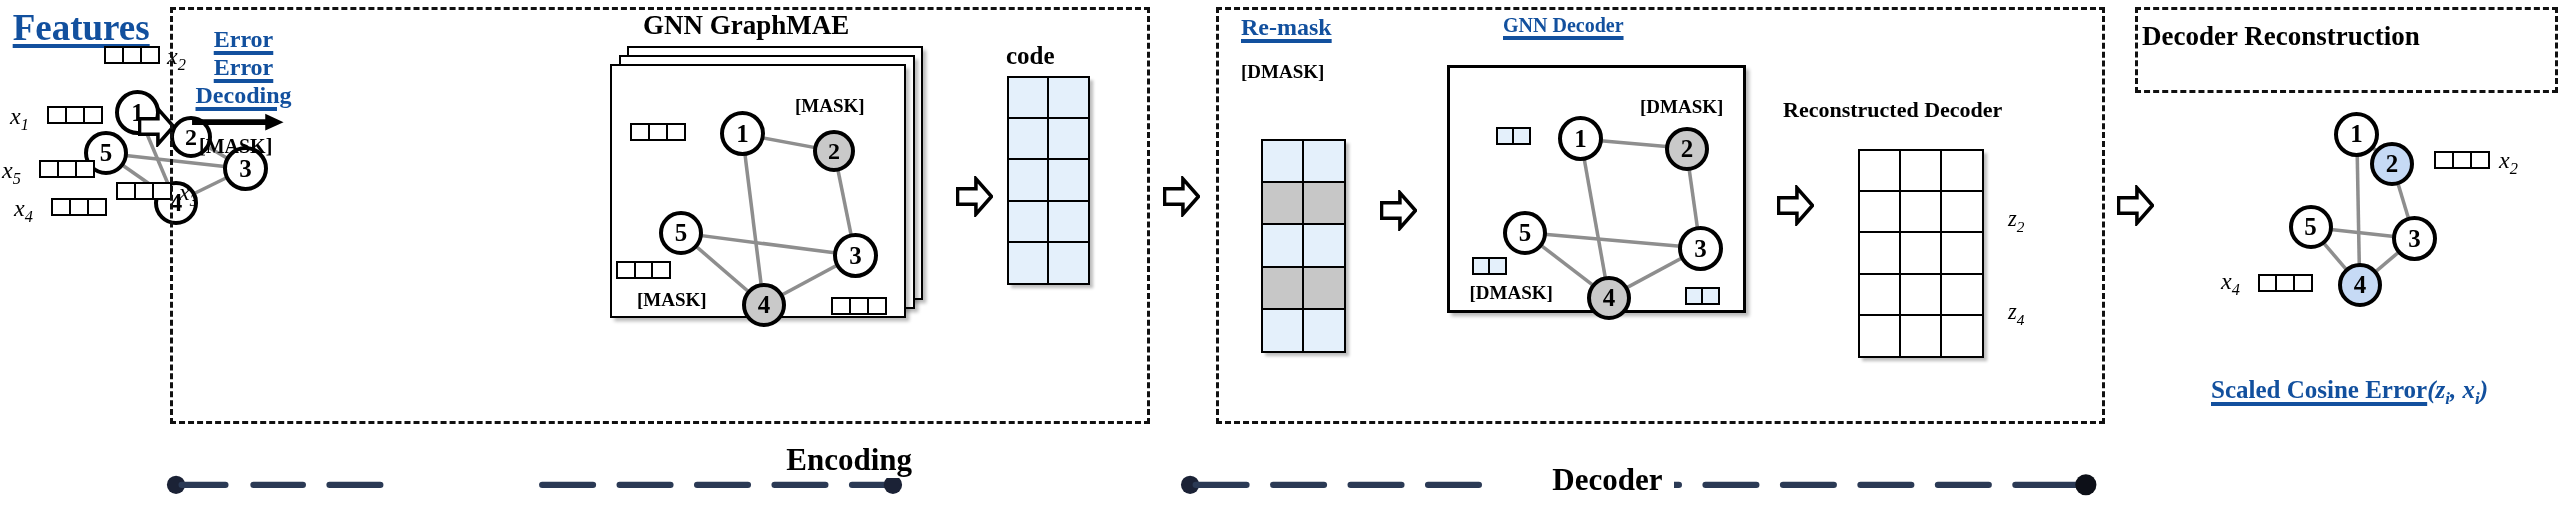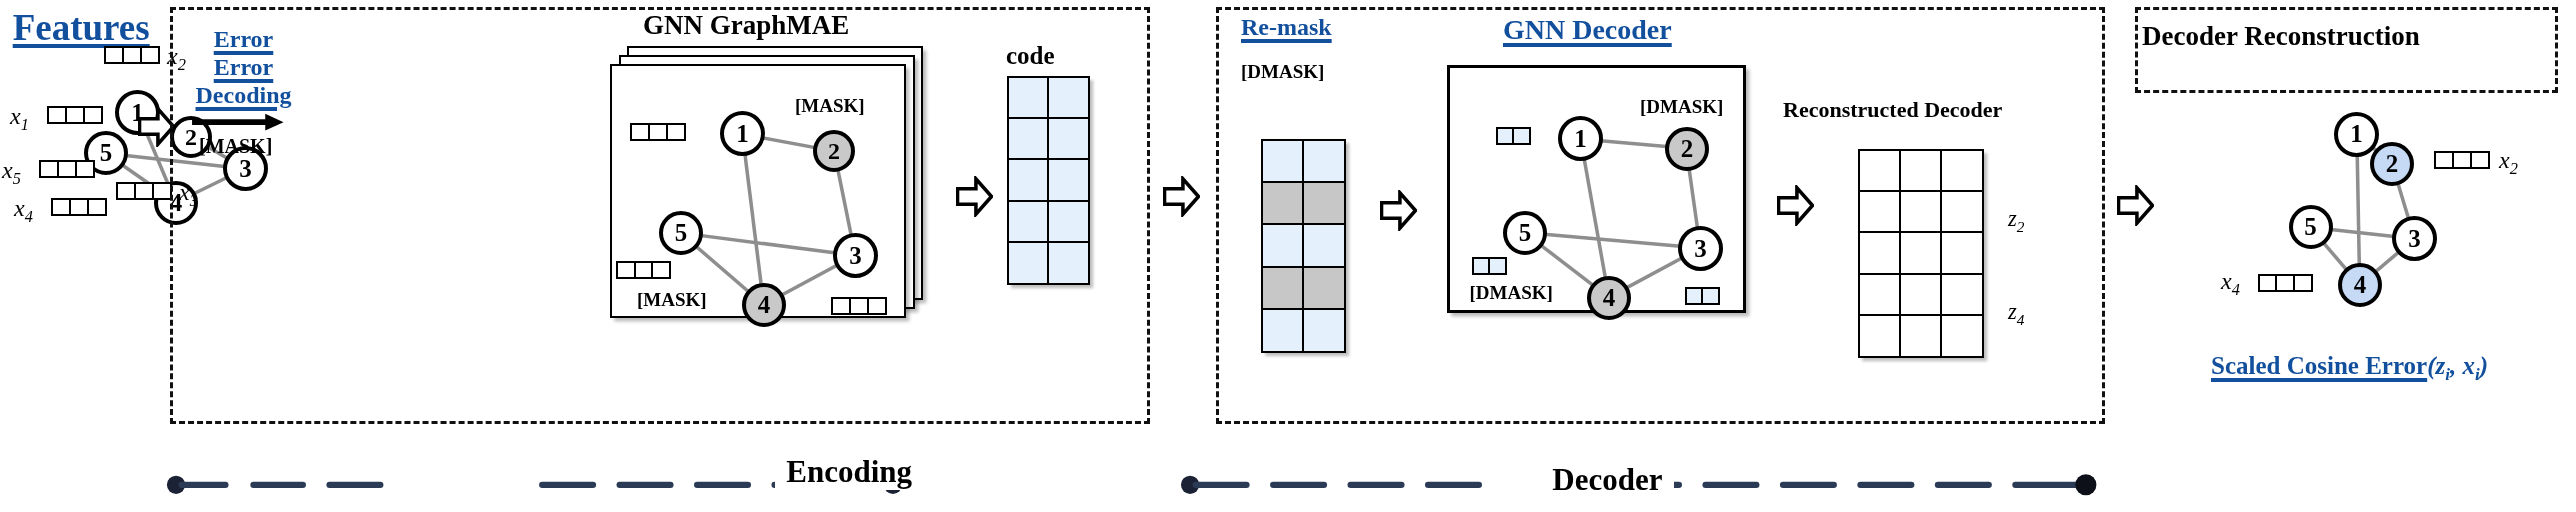--- a/index.html
+++ b/index.html
@@ -286,21 +286,21 @@
   <div class="mrow">
       <span class="mcell blue" style="width:44px;height:45px;"></span>
       <span class="mcell blue" style="width:44px;height:45px;"></span>
     </div>
 </div>
 
 <svg class="barrow" style="left:1380px;top:190px;" width="37" height="41" viewBox="0 0 52 58">
   <path d="M2 18 H28 V4 L50 29 L28 54 V40 H2 Z" fill="#fff" stroke="#000" stroke-width="5" stroke-linejoin="miter"></path>
 </svg>
 
-<div class="abs title-blue" style="left:1503px;top:14px;font-size:28px;">GNN Decoder</div>
+<div class="abs title-blue" style="left:1503px;top:14px;font-size:20px;">GNN Decoder</div>
 
 <div class="panel" style="left:1447px;top:65px;width:299px;height:248px;"></div>
 
 <div class="abs" style="left:1447px;top:65px;width:299px;height:248px;">
   <svg class="edgesvg" width="299" height="248" viewBox="0 0 425 352">
     <line x1="190" y1="105" x2="340" y2="118" stroke="#8e8e8e" stroke-width="5"></line>
     <line x1="340" y1="118" x2="360" y2="260" stroke="#8e8e8e" stroke-width="5"></line>
     <line x1="360" y1="260" x2="110" y2="238" stroke="#8e8e8e" stroke-width="5"></line>
     <line x1="360" y1="260" x2="230" y2="330" stroke="#8e8e8e" stroke-width="5"></line>
     <line x1="110" y1="238" x2="230" y2="330" stroke="#8e8e8e" stroke-width="5"></line>
@@ -415,21 +415,21 @@
   <span class="abs serif sub" style="left:238px;top:48px;font-size:24px;"><i style="font-style:italic">x</i><sub style="font-style:italic;font-size:0.68em">2</sub></span>
 
   <span class="abs serif sub" style="left:-40px;top:169px;font-size:24px;"><i style="font-style:italic">x</i><sub style="font-style:italic;font-size:0.68em">4</sub></span>
   <span class="fvec" style="left:-3.5px;top:175px;">
     <i style="width:20px;height:18.3px;"></i>
       <i style="width:20px;height:18.3px;"></i>
       <i style="width:20px;height:18.3px;"></i>
   </span>
 </div>
 
-<div class="abs" style="left:2211px;top:352px;">
+<div class="abs" style="left:2211px;top:376px;">
   <span class="title-blue" style="font-size:25px;">Scaled Cosine Error</span><span class="serif sub" style="font-size:25px;color:#12509e;font-weight:bold;">(<i style="font-style:italic">z</i><sub style="font-style:italic;font-size:0.68em">i</sub>, <i style="font-style:italic">x</i><sub style="font-style:italic;font-size:0.68em">i</sub>)</span>
 </div>
 
 <svg class="bottom-rail" style="left:0px;top:458px;" width="2576" height="55" viewBox="0 0 3658 78">
 
   <circle cx="250" cy="38" r="13" fill="#1b2236"></circle>
   <line x1="258" y1="38" x2="320" y2="38" stroke="#2b3a55" stroke-width="9" stroke-linecap="round"></line>
   <line x1="360" y1="38" x2="430" y2="38" stroke="#2b3a55" stroke-width="9" stroke-linecap="round"></line>
   <line x1="468" y1="38" x2="540" y2="38" stroke="#2b3a55" stroke-width="9" stroke-linecap="round"></line>
   <line x1="770" y1="38" x2="842" y2="38" stroke="#2b3a55" stroke-width="9" stroke-linecap="round"></line>
@@ -446,15 +446,15 @@
   <line x1="2028" y1="38" x2="2100" y2="38" stroke="#2b3a55" stroke-width="9" stroke-linecap="round"></line>
   <line x1="2312" y1="38" x2="2384" y2="38" stroke="#2b3a55" stroke-width="9" stroke-linecap="round"></line>
   <line x1="2422" y1="38" x2="2494" y2="38" stroke="#2b3a55" stroke-width="9" stroke-linecap="round"></line>
   <line x1="2532" y1="38" x2="2604" y2="38" stroke="#2b3a55" stroke-width="9" stroke-linecap="round"></line>
   <line x1="2642" y1="38" x2="2714" y2="38" stroke="#2b3a55" stroke-width="9" stroke-linecap="round"></line>
   <line x1="2752" y1="38" x2="2824" y2="38" stroke="#2b3a55" stroke-width="9" stroke-linecap="round"></line>
   <line x1="2862" y1="38" x2="2955" y2="38" stroke="#2b3a55" stroke-width="9" stroke-linecap="round"></line>
   <circle cx="2962" cy="38" r="15" fill="#0d1018"></circle>
 </svg>
 
-<div class="abs title-black" style="left:775px;top:454px;font-size:31px;background:#fff;padding:0 11.3px;">Encoding</div>
+<div class="abs title-black" style="left:775px;top:442px;font-size:31px;background:#fff;padding:0 11.3px;">Encoding</div>
 <div class="abs title-black" style="left:1541px;top:462px;font-size:31px;background:#fff;padding:0 11.3px;">Decoder</div>
 
 
 </body></html>

